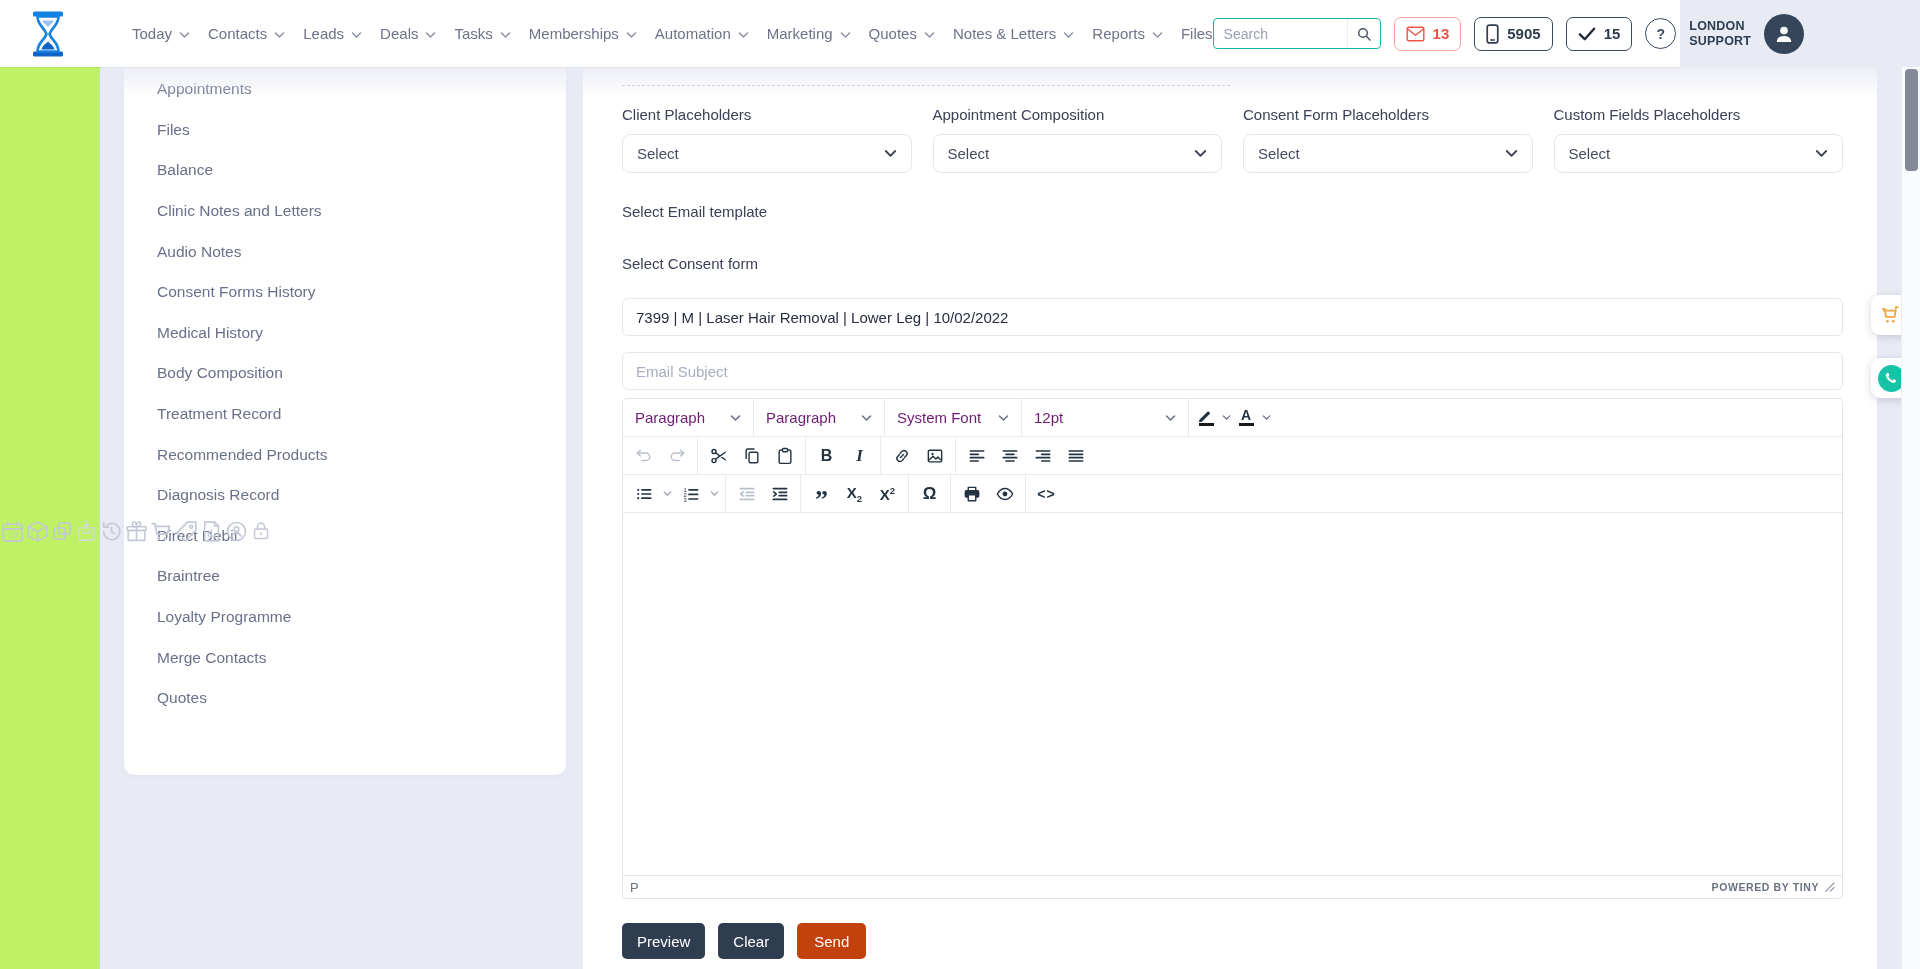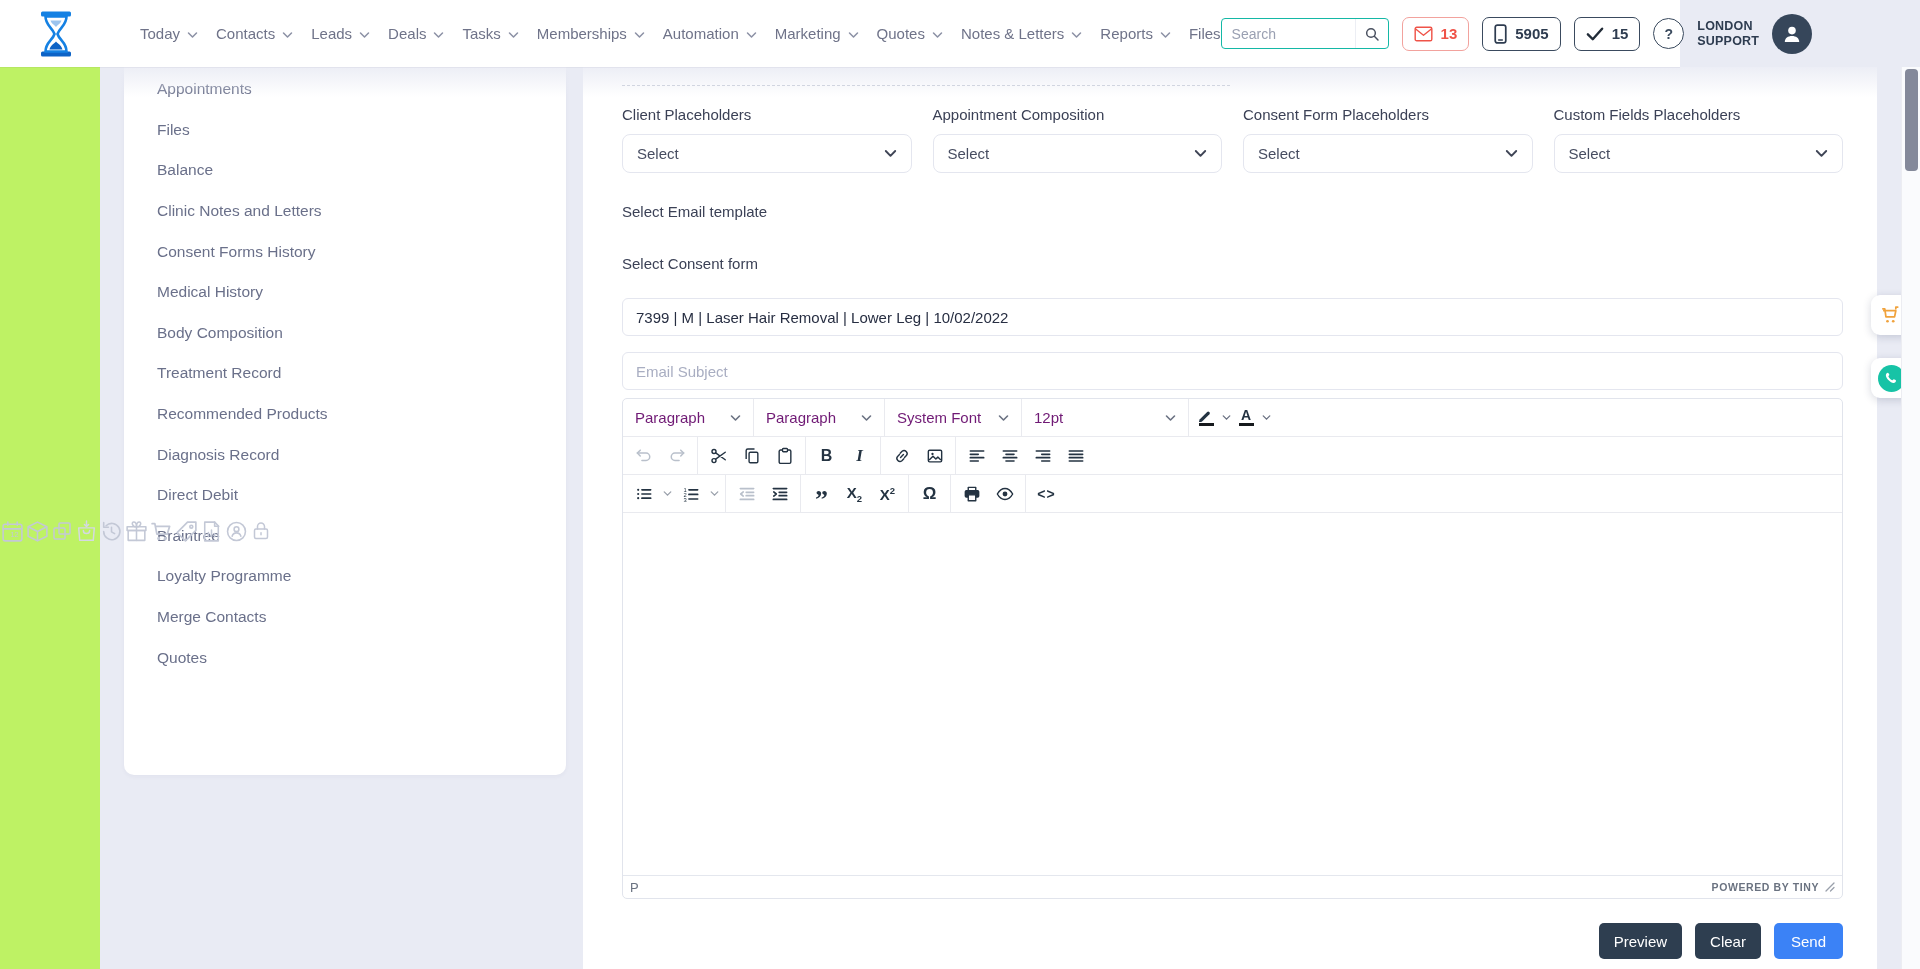--- a/index.html
+++ b/index.html
@@ -1,21 +1,21 @@
 <!DOCTYPE html>
 <html><head>
 <meta charset="utf-8">
 <style>
   * { margin:0; padding:0; box-sizing:border-box; }
   html,body { background:#e9ebf4; font-family:"Liberation Sans","DejaVu Sans",sans-serif; }
   .stage { position:relative; width:1920px; height:969px; overflow:hidden; background:#e9ebf4; }
 
   
   .topbar { position:absolute; left:0; top:0; width:1680px; height:67px; background:#fff;
-            display:flex; align-items:center; padding-left:36px; z-index:40;
+            display:flex; align-items:center; padding-left:28px; z-index:40;
             box-shadow:0 1px 0 rgba(30,40,80,.05); }
   .logo { width:40px; height:48px; margin-right:64px; flex:none; }
   .mainnav { display:flex; align-items:center; gap:18px; }
   .nav-item { display:flex; align-items:center; gap:7px; color:#6f7389; font-size:15px; cursor:pointer; white-space:nowrap; }
   .nav-item svg { margin-top:2px; }
   .topbar-right { margin-left:auto; display:flex; align-items:center; gap:13px; padding-right:26px; }
   .searchbox { width:168px; height:31px; border:1px solid #14b8a6; border-radius:4px; display:flex; align-items:center; background:#fff; }
   .searchbox input { border:0; outline:none; flex:1; min-width:0; padding:0 10px; font-size:14px; color:#3a4053; font-family:inherit; }
   .searchbox input::placeholder { color:#9aa0b2; }
   .search-btn { width:33px; height:100%; border-left:1px solid #eceef4; display:flex; align-items:center; justify-content:center; cursor:pointer; }
@@ -80,24 +80,24 @@
   .colorbtn { display:flex; flex-direction:column; align-items:center; justify-content:center; width:26px; height:30px; cursor:pointer; }
   .colorbtn .bar { width:15px; height:3.2px; background:#16191d; margin-top:1.5px; }
   .colorbtn .A { font-size:14px; font-weight:800; color:#243342; line-height:13px; }
   .editor-body { flex:1; background:#fff; cursor:text; }
   .statusbar { height:23px; border-top:1px solid #e4e7ee; display:flex; align-items:center; padding:0 7px; flex:none; }
   .sb-left { font-size:13px; color:#6a7280; }
   .sb-right { margin-left:auto; font-size:10.5px; font-weight:700; letter-spacing:.6px; color:#6a7280;padding-left:42px; }
   .sb-grip { margin-left:6px; cursor:nwse-resize; display:flex; }
 
   
-  .actions { margin-top:24px; display:flex; justify-content:flex-end; gap:13px; }
+  .actions { margin-top:24px; display:flex; gap:13px; }
   .btn { height:36px; border:0; border-radius:5px; color:#fff; font-size:15px; font-family:inherit; cursor:pointer; padding:0 15px; }
   .btn.dark { background:#2e3e50; }
-  .btn.send { background:#3b82f6; padding:0 17px; }
+  .btn.send { background:#c2410c; padding:0 17px; }
 
   
   .float-card { position:absolute; left:1871px; width:40px; height:40px; background:#fff; border-radius:9px;
                 box-shadow:0 2px 8px rgba(30,40,80,.18); display:flex; align-items:center; justify-content:center; cursor:pointer; z-index:45; }
   .float-card.cart { top:295px; }
   .float-card.phone { top:358px; }
   .phone-disc { width:27px; height:27px; border-radius:50%; background:#17c3a6; display:flex; align-items:center; justify-content:center; }
 
   
   .scrollbar { position:absolute; right:0; top:67px; bottom:0; width:19px; background:#fafbfd; border-left:1px solid #ecedf2; z-index:50; }
@@ -348,20 +348,23 @@
       </div>
 
       <div class="side-item">
         <span>Balance</span>
       </div>
 
       <div class="side-item">
         <span>Clinic Notes and Letters</span>
       </div>
 
+      <div class="side-item">
+        <span>Audio Notes</span>
+      </div>
 
 
       <div class="side-item">
         <span>Consent Forms History</span>
       </div>
 
       <div class="side-item">
         <span>Medical History</span>
       </div>
 

